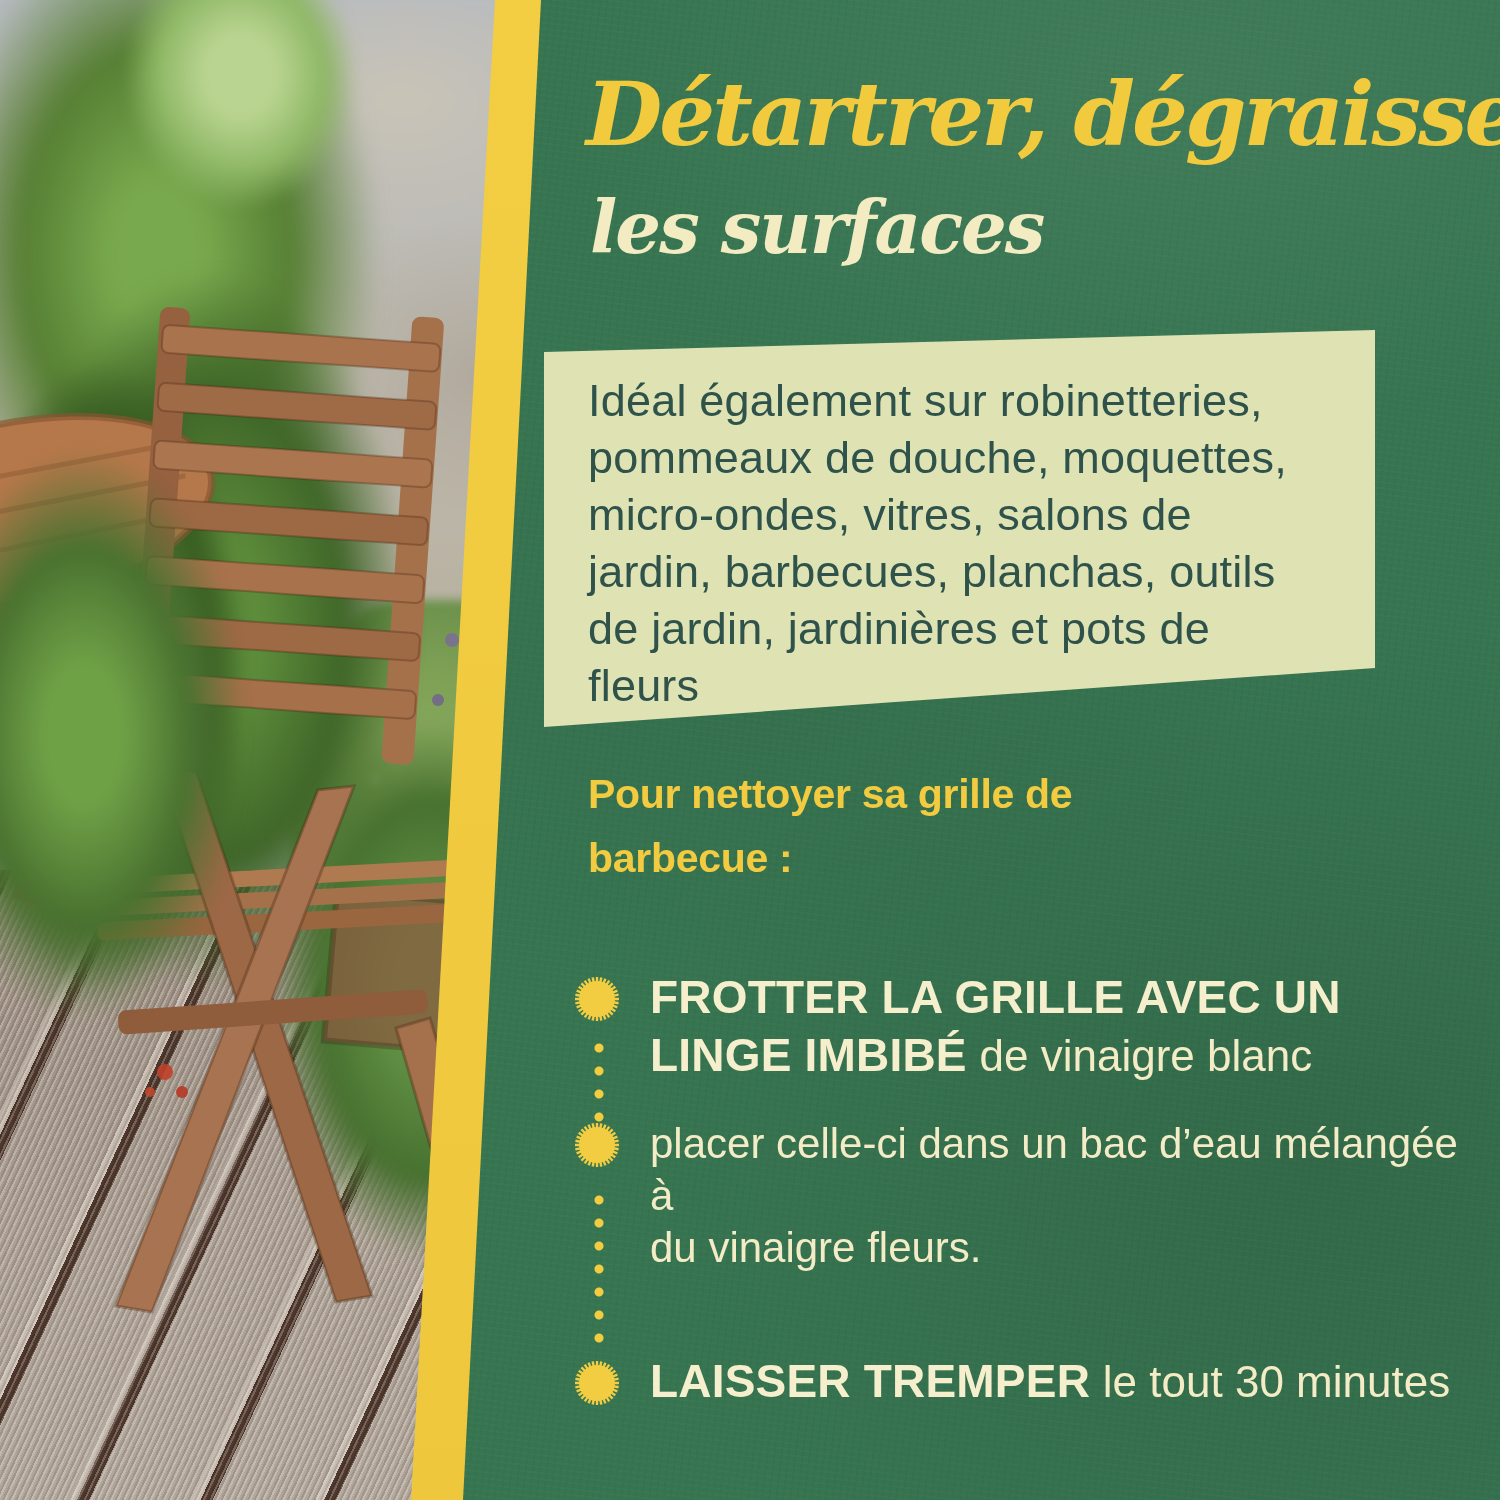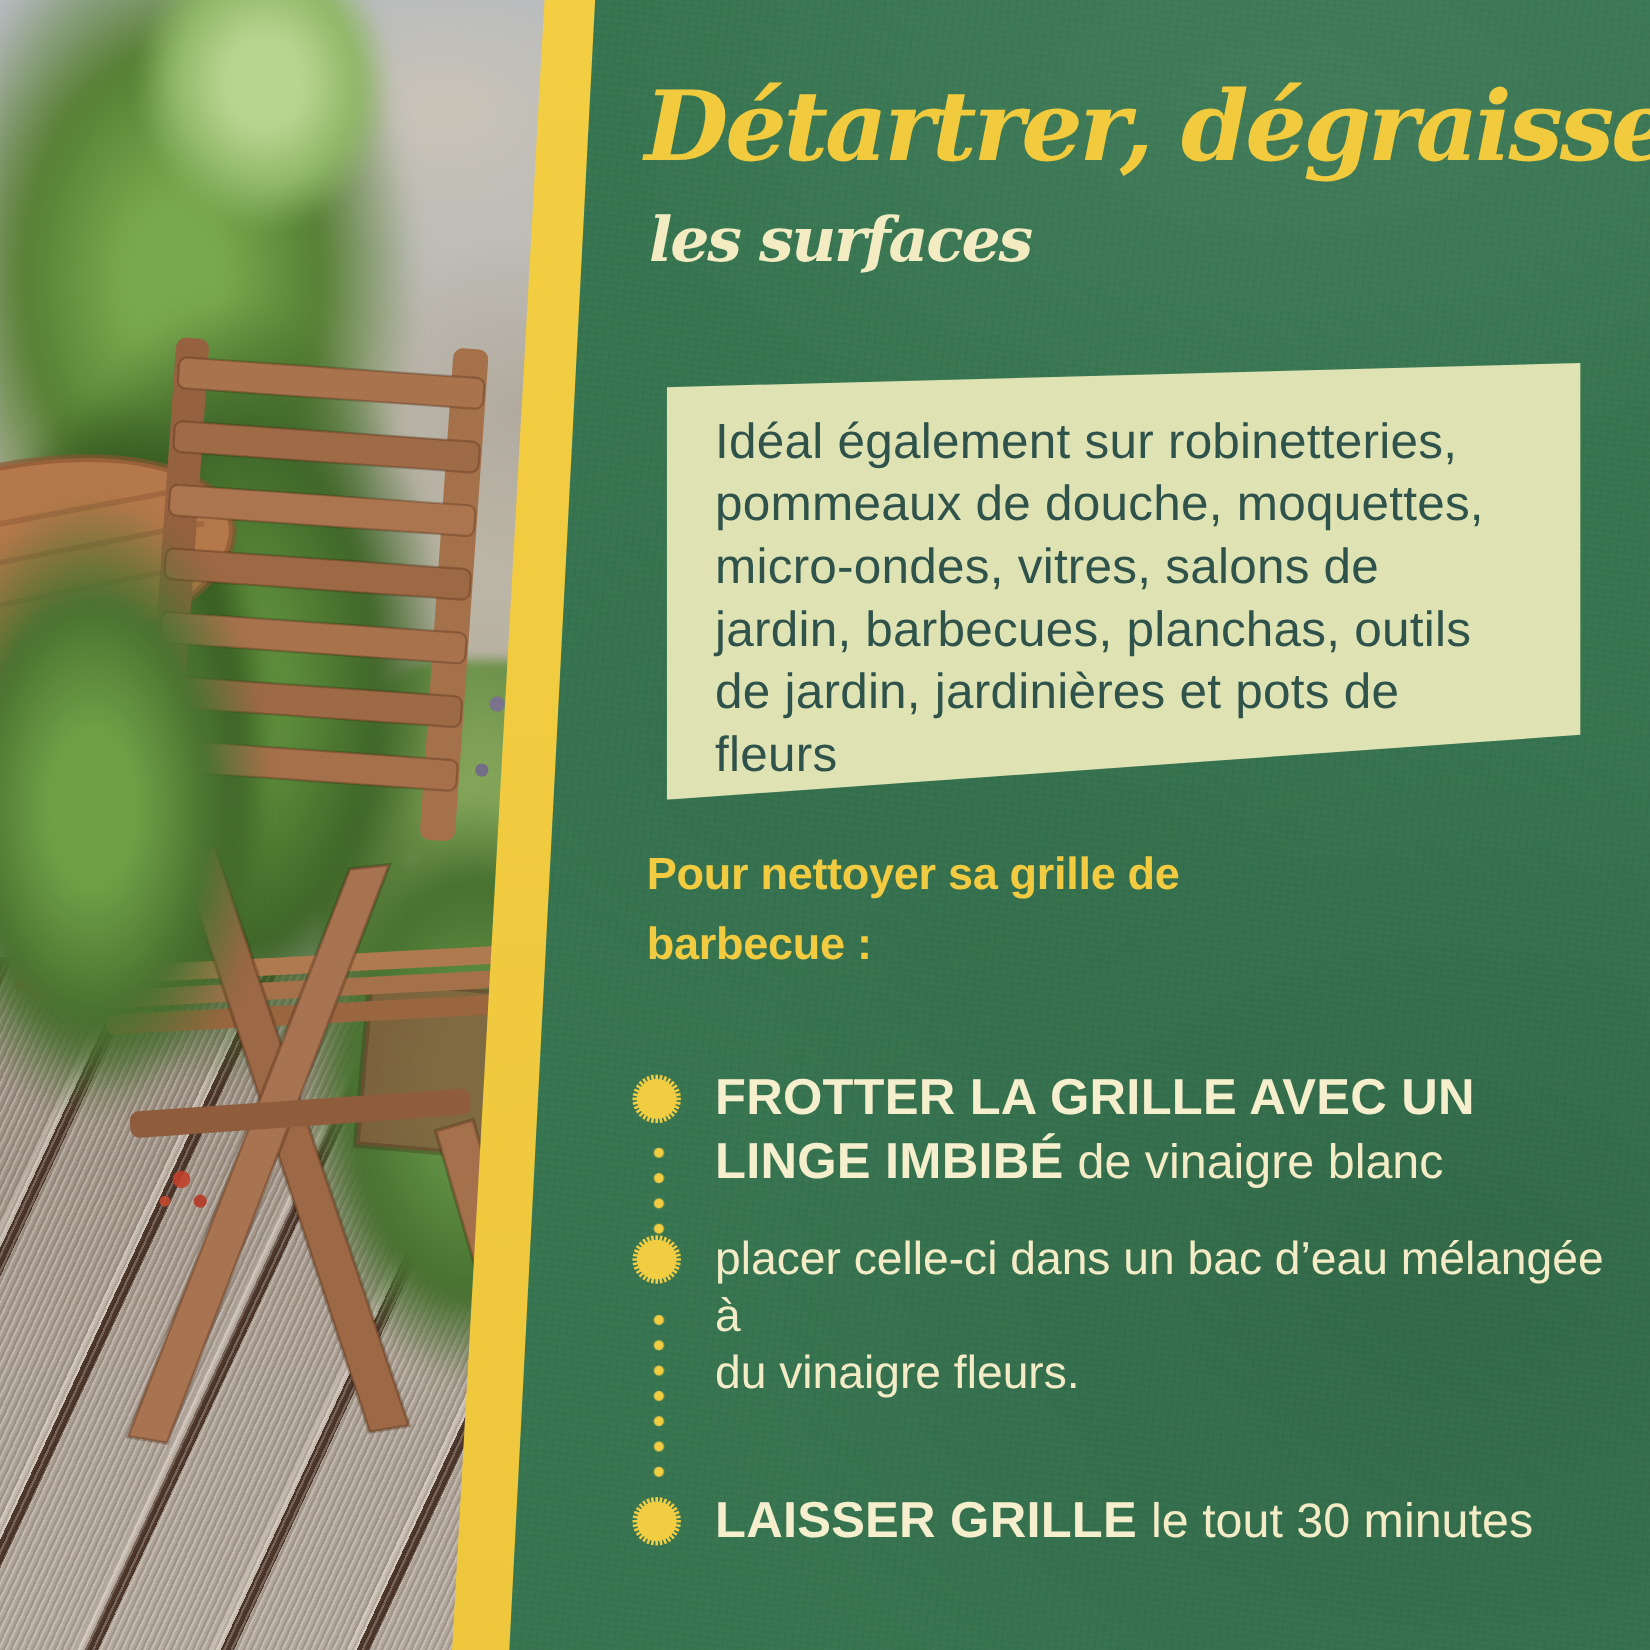--- a/index.html
+++ b/index.html
@@ -55,22 +55,22 @@
       repeating-linear-gradient(187deg,rgba(255,255,255,.016) 0 2px,rgba(0,0,0,0) 2px 6px),
       radial-gradient(900px 500px at 78% 6%,rgba(255,255,255,.05),transparent 70%),
       radial-gradient(1000px 800px at 88% 78%,rgba(0,0,0,.10),transparent 72%),
       radial-gradient(700px 500px at 52% 45%,rgba(0,0,0,.05),transparent 70%),
       #377551;}
   .title1{position:absolute;left:586px;top:64px;width:920px;margin:0;
     font-family:"DejaVu Serif",serif;font-style:italic;font-weight:700;
     font-size:88px;line-height:1.15;letter-spacing:-3px;color:#f2ca3e;white-space:nowrap;}
   .title2{position:absolute;left:590px;top:188px;width:700px;margin:0;
     font-family:"DejaVu Serif",serif;font-style:italic;font-weight:700;
-    font-size:56px;line-height:1.1;letter-spacing:-2px;color:#f3ecc3;}
-  .idealbox{position:absolute;left:606px;top:330px;width:831px;height:398px;
+    font-size:72px;line-height:1.1;letter-spacing:-2px;color:#f3ecc3;}
+  .idealbox{position:absolute;left:544px;top:330px;width:831px;height:398px;
     background:#dfe3b4;clip-path:polygon(0 22px,831px 0,831px 338px,0 397px);}
   .idealbox p{margin:0;padding:42px 30px 0 44px;white-space:pre-line;
     font-size:45px;line-height:57px;color:#2f534b;letter-spacing:.2px;}
   .heading{position:absolute;left:588px;top:762px;width:840px;margin:0;
     font-size:41px;line-height:64px;font-weight:700;color:#f2cb41;white-space:pre-line;letter-spacing:-.3px;}
   .step{position:absolute;left:572px;display:flex;align-items:flex-start;width:900px;}
   .sun{flex:0 0 50px;margin-top:6px;}
   .step-text{margin:0 0 0 28px;width:860px;font-size:46px;line-height:58px;}
   .step-text .b{font-weight:700;color:#f6efcd;letter-spacing:.2px;}
   .step-text .r{font-weight:400;font-size:44px;color:#f3ecc6;}
@@ -229,16 +229,16 @@
           <line x1="3" y1="25" x2="47" y2="25" transform="rotate(11.25 25 25)"></line>
           <line x1="9.4" y1="9.4" x2="40.6" y2="40.6" transform="rotate(11.25 25 25)"></line>
           <line x1="40.6" y1="9.4" x2="9.4" y2="40.6" transform="rotate(11.25 25 25)"></line>
           <line x1="25" y1="3" x2="25" y2="47" transform="rotate(33.75 25 25)"></line>
           <line x1="3" y1="25" x2="47" y2="25" transform="rotate(33.75 25 25)"></line>
           <line x1="9.4" y1="9.4" x2="40.6" y2="40.6" transform="rotate(33.75 25 25)"></line>
           <line x1="40.6" y1="9.4" x2="9.4" y2="40.6" transform="rotate(33.75 25 25)"></line>
         </g>
         <circle cx="25" cy="25" r="18" fill="#f2cc41"></circle>
       </svg>
-      <p class="step-text"><span class="b">LAISSER GRILLE</span> <span class="r">le tout 30 minutes</span></p>
+      <p class="step-text"><span class="b">LAISSER TREMPER</span> <span class="r">le tout 30 minutes</span></p>
     </div>
   </div>
 </div>
 
 </body></html>

